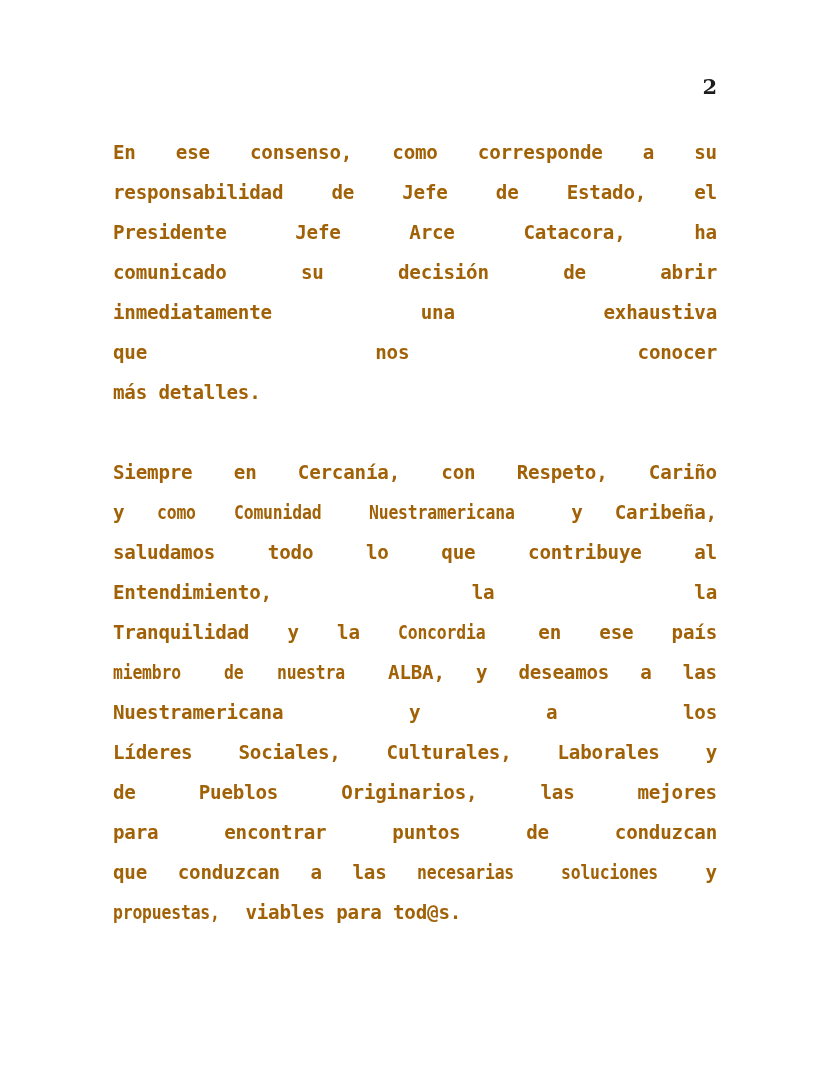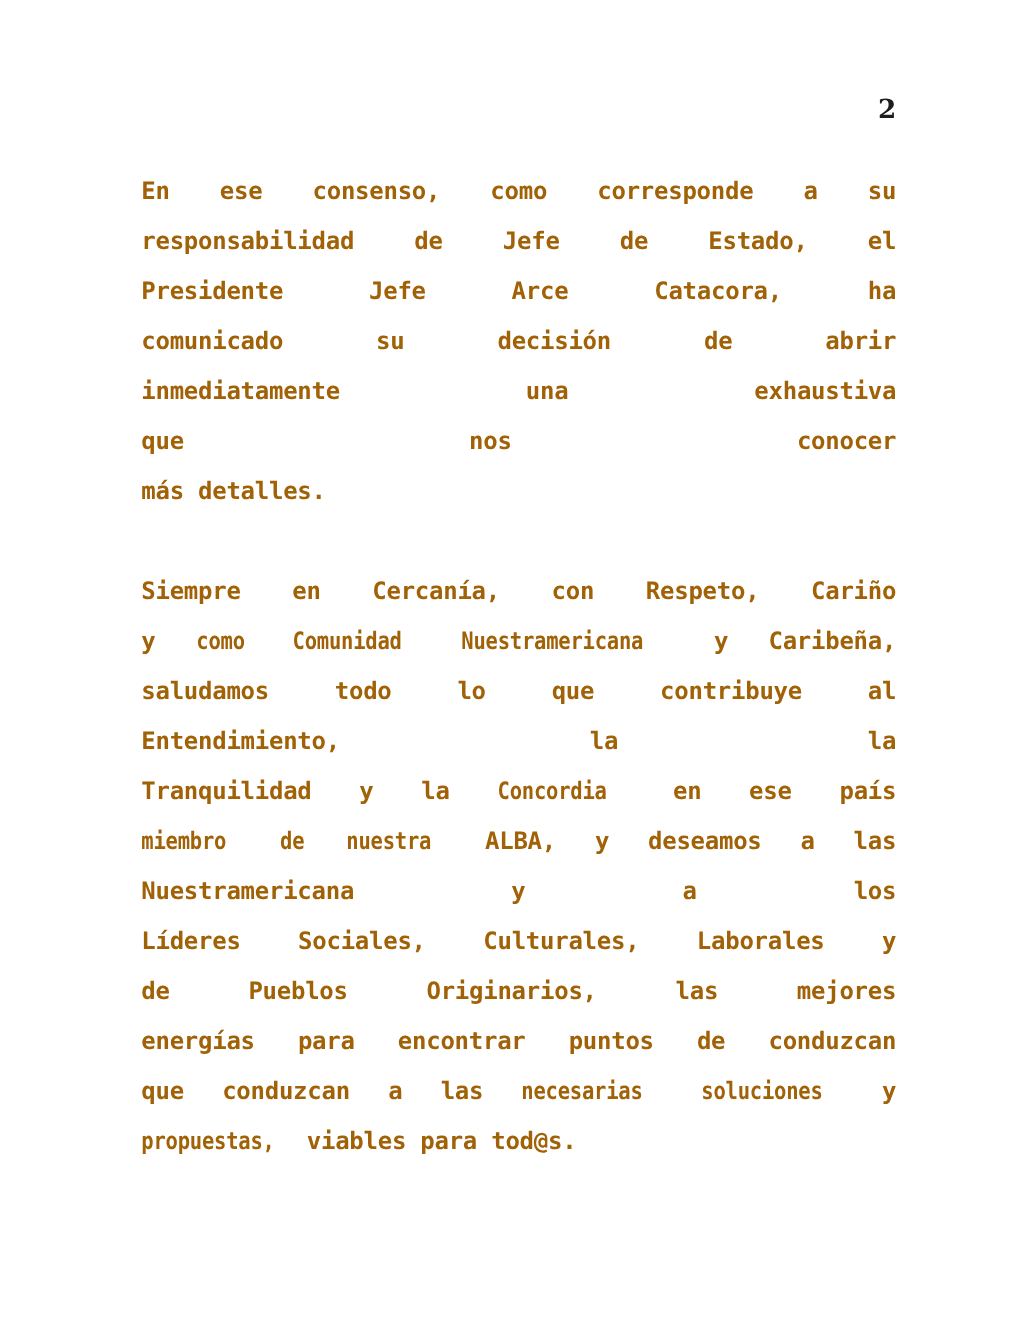--- a/index.html
+++ b/index.html
@@ -89,19 +89,19 @@
       <div class="para">
         <div class="line"><span class="seg">Siempre</span><span class="seg">en</span><span class="seg">Cercanía,</span><span class="seg">con</span><span class="seg">Respeto,</span><span class="seg">Cariño</span></div>
         <div class="line"><span class="seg">y</span><span class="seg condensed">como</span><span class="seg condensed">Comunidad</span><span class="seg condensed">Nuestramericana</span><span class="seg">y</span><span class="seg">Caribeña,</span></div>
         <div class="line"><span class="seg">saludamos</span><span class="seg">todo</span><span class="seg">lo</span><span class="seg">que</span><span class="seg">contribuye</span><span class="seg">al</span></div>
         <div class="line"><span class="seg">Entendimiento,</span><span class="seg">la</span><span class="seg">la</span></div>
         <div class="line"><span class="seg">Tranquilidad</span><span class="seg">y</span><span class="seg">la</span><span class="seg condensed">Concordia</span><span class="seg">en</span><span class="seg">ese</span><span class="seg">país</span></div>
         <div class="line"><span class="seg condensed">miembro</span><span class="seg condensed">de</span><span class="seg condensed">nuestra</span><span class="seg">ALBA,</span><span class="seg">y</span><span class="seg">deseamos</span><span class="seg">a</span><span class="seg">las</span></div>
         <div class="line"><span class="seg">Nuestramericana</span><span class="seg">y</span><span class="seg">a</span><span class="seg">los</span></div>
         <div class="line"><span class="seg">Líderes</span><span class="seg">Sociales,</span><span class="seg">Culturales,</span><span class="seg">Laborales</span><span class="seg">y</span></div>
         <div class="line"><span class="seg">de</span><span class="seg">Pueblos</span><span class="seg">Originarios,</span><span class="seg">las</span><span class="seg">mejores</span></div>
-        <div class="line"><span class="seg">energías</span><span class="seg">para</span><span class="seg">encontrar</span><span class="seg">puntos</span><span class="seg">de</span><span class="seg">conduzcan</span></div>
+        <div class="line"><span class="seg">para</span><span class="seg">encontrar</span><span class="seg">puntos</span><span class="seg">de</span><span class="seg">conduzcan</span></div>
         <div class="line"><span class="seg">que</span><span class="seg">conduzcan</span><span class="seg">a</span><span class="seg">las</span><span class="seg condensed">necesarias</span><span class="seg condensed">soluciones</span><span class="seg">y</span></div>
         <div class="line flush"><span class="seg condensed">propuestas,</span><span class="seg"> viables para tod@s.</span></div>
       </div>
     </div>
 
 </div>
 
 </body></html>

